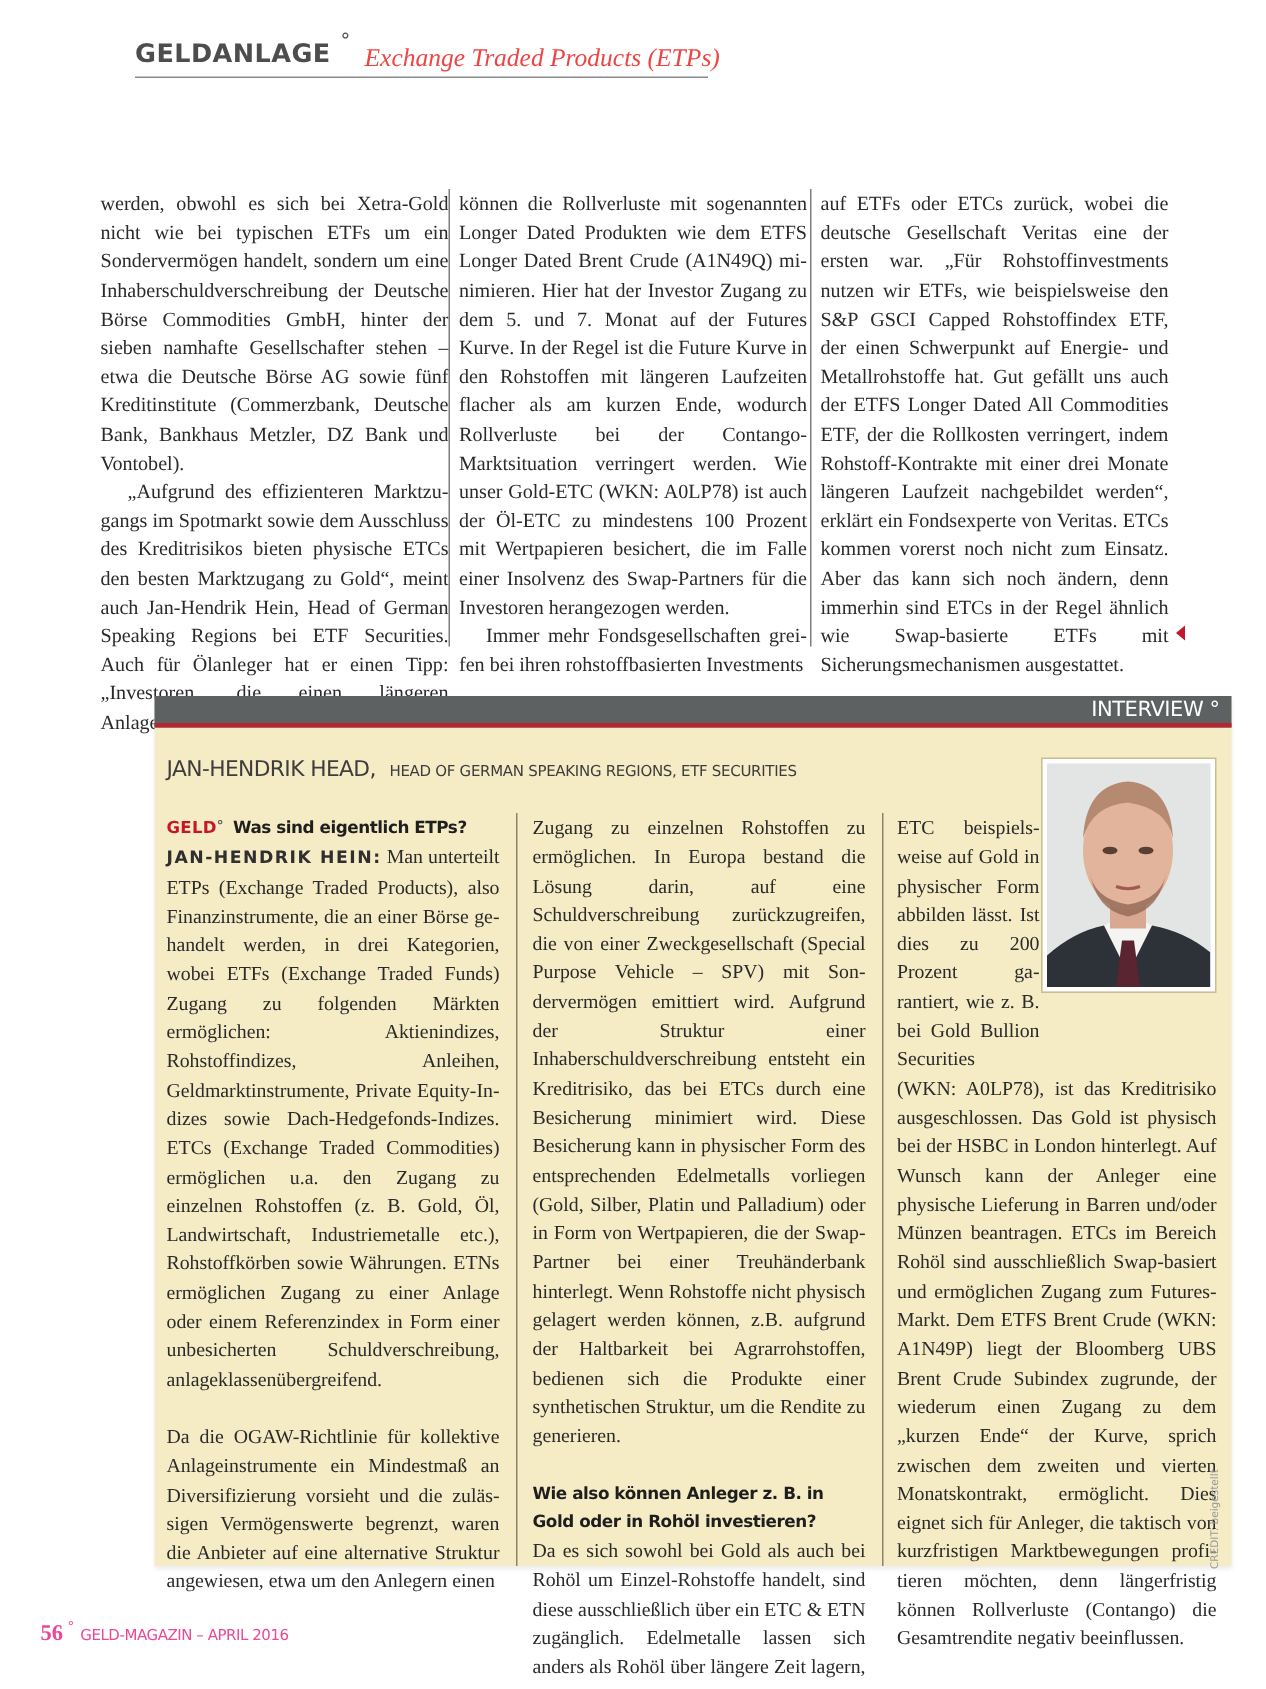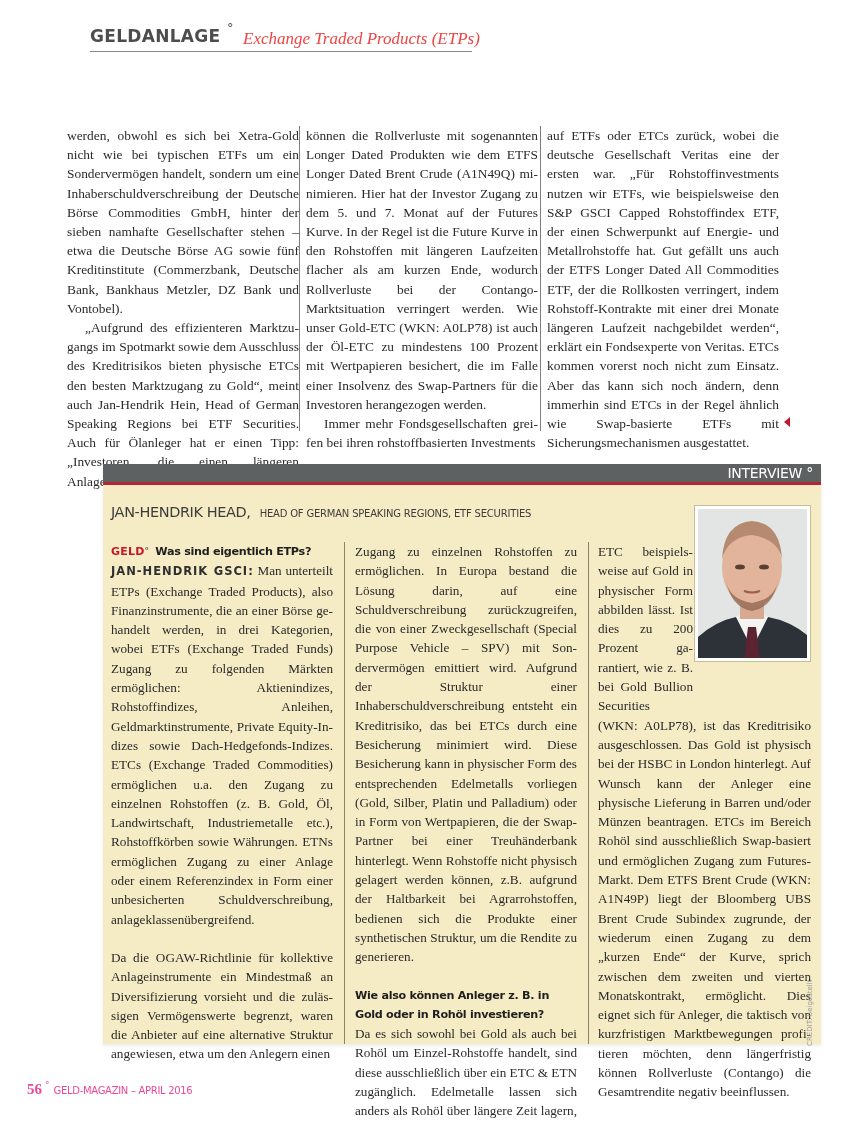--- a/index.html
+++ b/index.html
@@ -106,21 +106,21 @@
 
   <div class="irule irule1"></div>
   <div class="irule irule2"></div>
 
   <div class="icol icol1">
     <div class="q">
       <span class="geld">GELD</span><span class="geld-deg">°</span>
       <span>Was sind eigentlich ETPs?</span>
     </div>
     <p>
-      <span class="speaker">JAN-HENDRIK GSCI:</span>
+      <span class="speaker">JAN-HENDRIK HEIN:</span>
       <span>Man unterteilt ETPs (Exchange Traded Products), also Finanzinstrumente, die an einer Börse ge­handelt werden, in drei Kategorien, wobei ETFs (Exchange Traded Funds) Zugang zu folgenden Märkten ermöglichen: Ak­tienindizes, Rohstoffindizes, Anleihen, Geldmarktinstrumente, Private Equity-In­dizes sowie Dach-Hedgefonds-Indizes. ETCs (Exchange Traded Commodities) er­möglichen u.a. den Zugang zu einzelnen Rohstoffen (z. B. Gold, Öl, Landwirtschaft, Industriemetalle etc.), Rohstoffkörben so­wie Währungen. ETNs ermöglichen Zugang zu einer Anlage oder einem Referenzindex in Form einer unbesicherten Schuldver­schreibung, anlageklassenübergreifend.</span>
     </p>
     <div class="gap"></div>
     <p>Da die OGAW-Richtlinie für kollektive Anlageinstrumente ein Mindestmaß an Diversifizierung vorsieht und die zuläs­sigen Vermögenswerte begrenzt, waren die Anbieter auf eine alternative Struktur an­gewiesen, etwa um den Anlegern einen</p>
   </div>
 
   <div class="icol icol2">
     <p>Zugang zu einzelnen Rohstoffen zu ermög­lichen. In Europa bestand die Lösung darin, auf eine Schuldverschreibung zurückzu­greifen, die von einer Zweckgesellschaft (Special Purpose Vehicle – SPV) mit Son­dervermögen emittiert wird. Aufgrund der Struktur einer Inhaberschuldverschrei­bung entsteht ein Kreditrisiko, das bei ETCs durch eine Besicherung minimiert wird. Diese Besicherung kann in physischer Form des entsprechenden Edelmetalls vorliegen (Gold, Silber, Platin und Palladium) oder in Form von Wertpapieren, die der Swap-Part­ner bei einer Treuhänderbank hinterlegt. Wenn Rohstoffe nicht physisch gelagert wer­den können, z.B. aufgrund der Haltbarkeit bei Agrarrohstoffen, bedienen sich die Pro­dukte einer synthetischen Struktur, um die Rendite zu generieren.</p>
     <div class="gap"></div>
     <div class="q">Wie also können Anleger z. B. in Gold oder in Rohöl investieren?</div>

